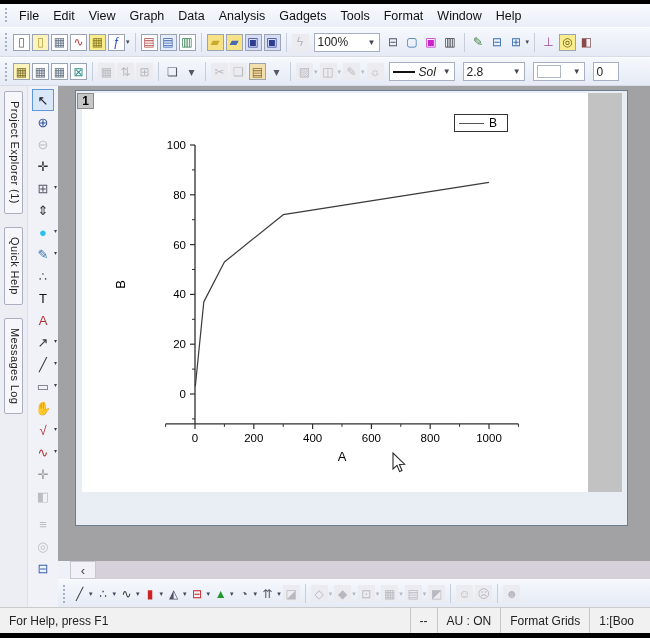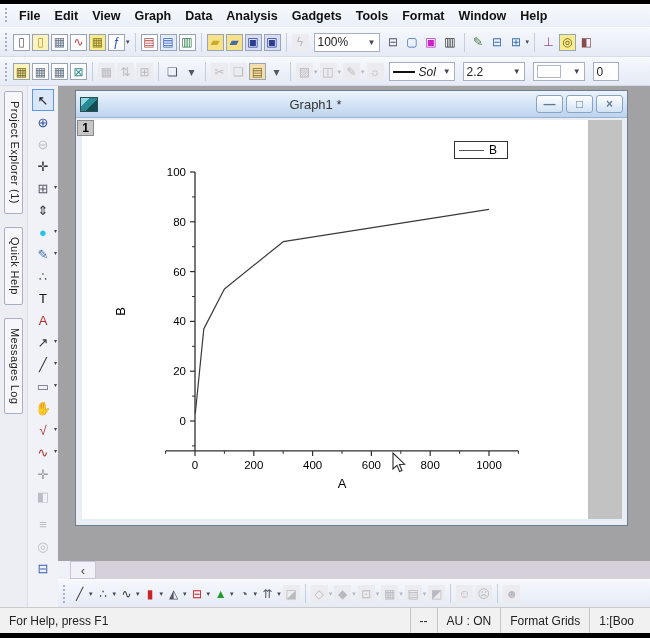--- a/index.html
+++ b/index.html
@@ -3,21 +3,21 @@
 <meta charset="utf-8">
 <style>
   html,body{margin:0;padding:0;}
   body{width:650px;height:638px;position:relative;background:#000;overflow:hidden;
        font-family:"Liberation Sans",sans-serif;}
   .app{position:absolute;top:4px;left:0;width:650px;height:626px;background:#eef1f8;}
 
   
   .menubar{height:23px;display:flex;align-items:center;background:linear-gradient(#f8fafd,#e9eef8);
            font-size:12.5px;color:#111;}
-  .menu-item{padding:3px 7px;cursor:default;font-weight:bold;}
+  .menu-item{padding:3px 7px;cursor:default;}
   .grip{width:5px;height:70%;margin:0 3px 0 4px;
         background-image:radial-gradient(circle,#a8b0c4 1px,transparent 1.2px);
         background-size:4px 4px;}
 
   
   .toolbar{display:flex;align-items:center;background:linear-gradient(#f5f8fc,#e5eaf5);
            border-top:1px solid #fdfdfe;border-bottom:1px solid #d6dbe8;}
   .tb1{height:28px;} .tb2{height:27px;}
   .tbtn{display:inline-flex;align-items:center;margin:0 1px;position:relative;}
   .tbtn .g{width:17px;height:17px;display:flex;align-items:center;justify-content:center;
@@ -258,21 +258,21 @@
         <span class="tbtn gray">
           <span class="g">☼</span>
         </span>
       </span>
     <span class="combo" style="width:66px;font-style:italic;">
       <span class="line-sample"></span>
       <span>Sol</span>
       <span class="arr">▼</span>
     </span>
     <span class="combo" style="width:62px;">
-      <span>2.2</span>
+      <span>2.8</span>
       <span class="arr">▼</span>
     </span>
     <span class="combo" style="width:52px;">
       <span class="swatch"></span>
       <span class="arr">▼</span>
     </span>
     <span class="combo" style="width:26px;margin-right:0;">
       <span>0</span>
     </span>
   </div>
@@ -360,27 +360,20 @@
         </span>
         <span class="vtbtn">
           <span class="g" style="color: rgb(58, 95, 174);">⊟</span>
         </span>
       </div>
 
     <div class="mdi">
       <div class="mdi-canvas">
 
         <div class="window">
-          <div class="titlebar">
-            <span class="win-icon"></span>
-            <span class="title">Graph1 *</span>
-            <span class="win-btn">—</span>
-            <span class="win-btn">□</span>
-            <span class="win-btn">×</span>
-          </div>
           <div class="client">
             <div class="page">
               <svg id="chart-svg" width="506" height="399">
                   <line x1="83.6" y1="330.88" x2="436.4" y2="330.88" stroke="#2f2f2f" stroke-width="1.3"></line>
                   <line x1="113" y1="51.99999999999997" x2="113" y2="330.88" stroke="#2f2f2f" stroke-width="1.3"></line>
                   <line x1="113" y1="330.88" x2="113" y2="335.88" stroke="#2f2f2f" stroke-width="1.2"></line>
                   <text x="113" y="348.88" text-anchor="middle" class="tick">0</text>
                   <line x1="171.8" y1="330.88" x2="171.8" y2="335.88" stroke="#2f2f2f" stroke-width="1.2"></line>
                   <text x="171.8" y="348.88" text-anchor="middle" class="tick">200</text>
                   <line x1="230.6" y1="330.88" x2="230.6" y2="335.88" stroke="#2f2f2f" stroke-width="1.2"></line>

